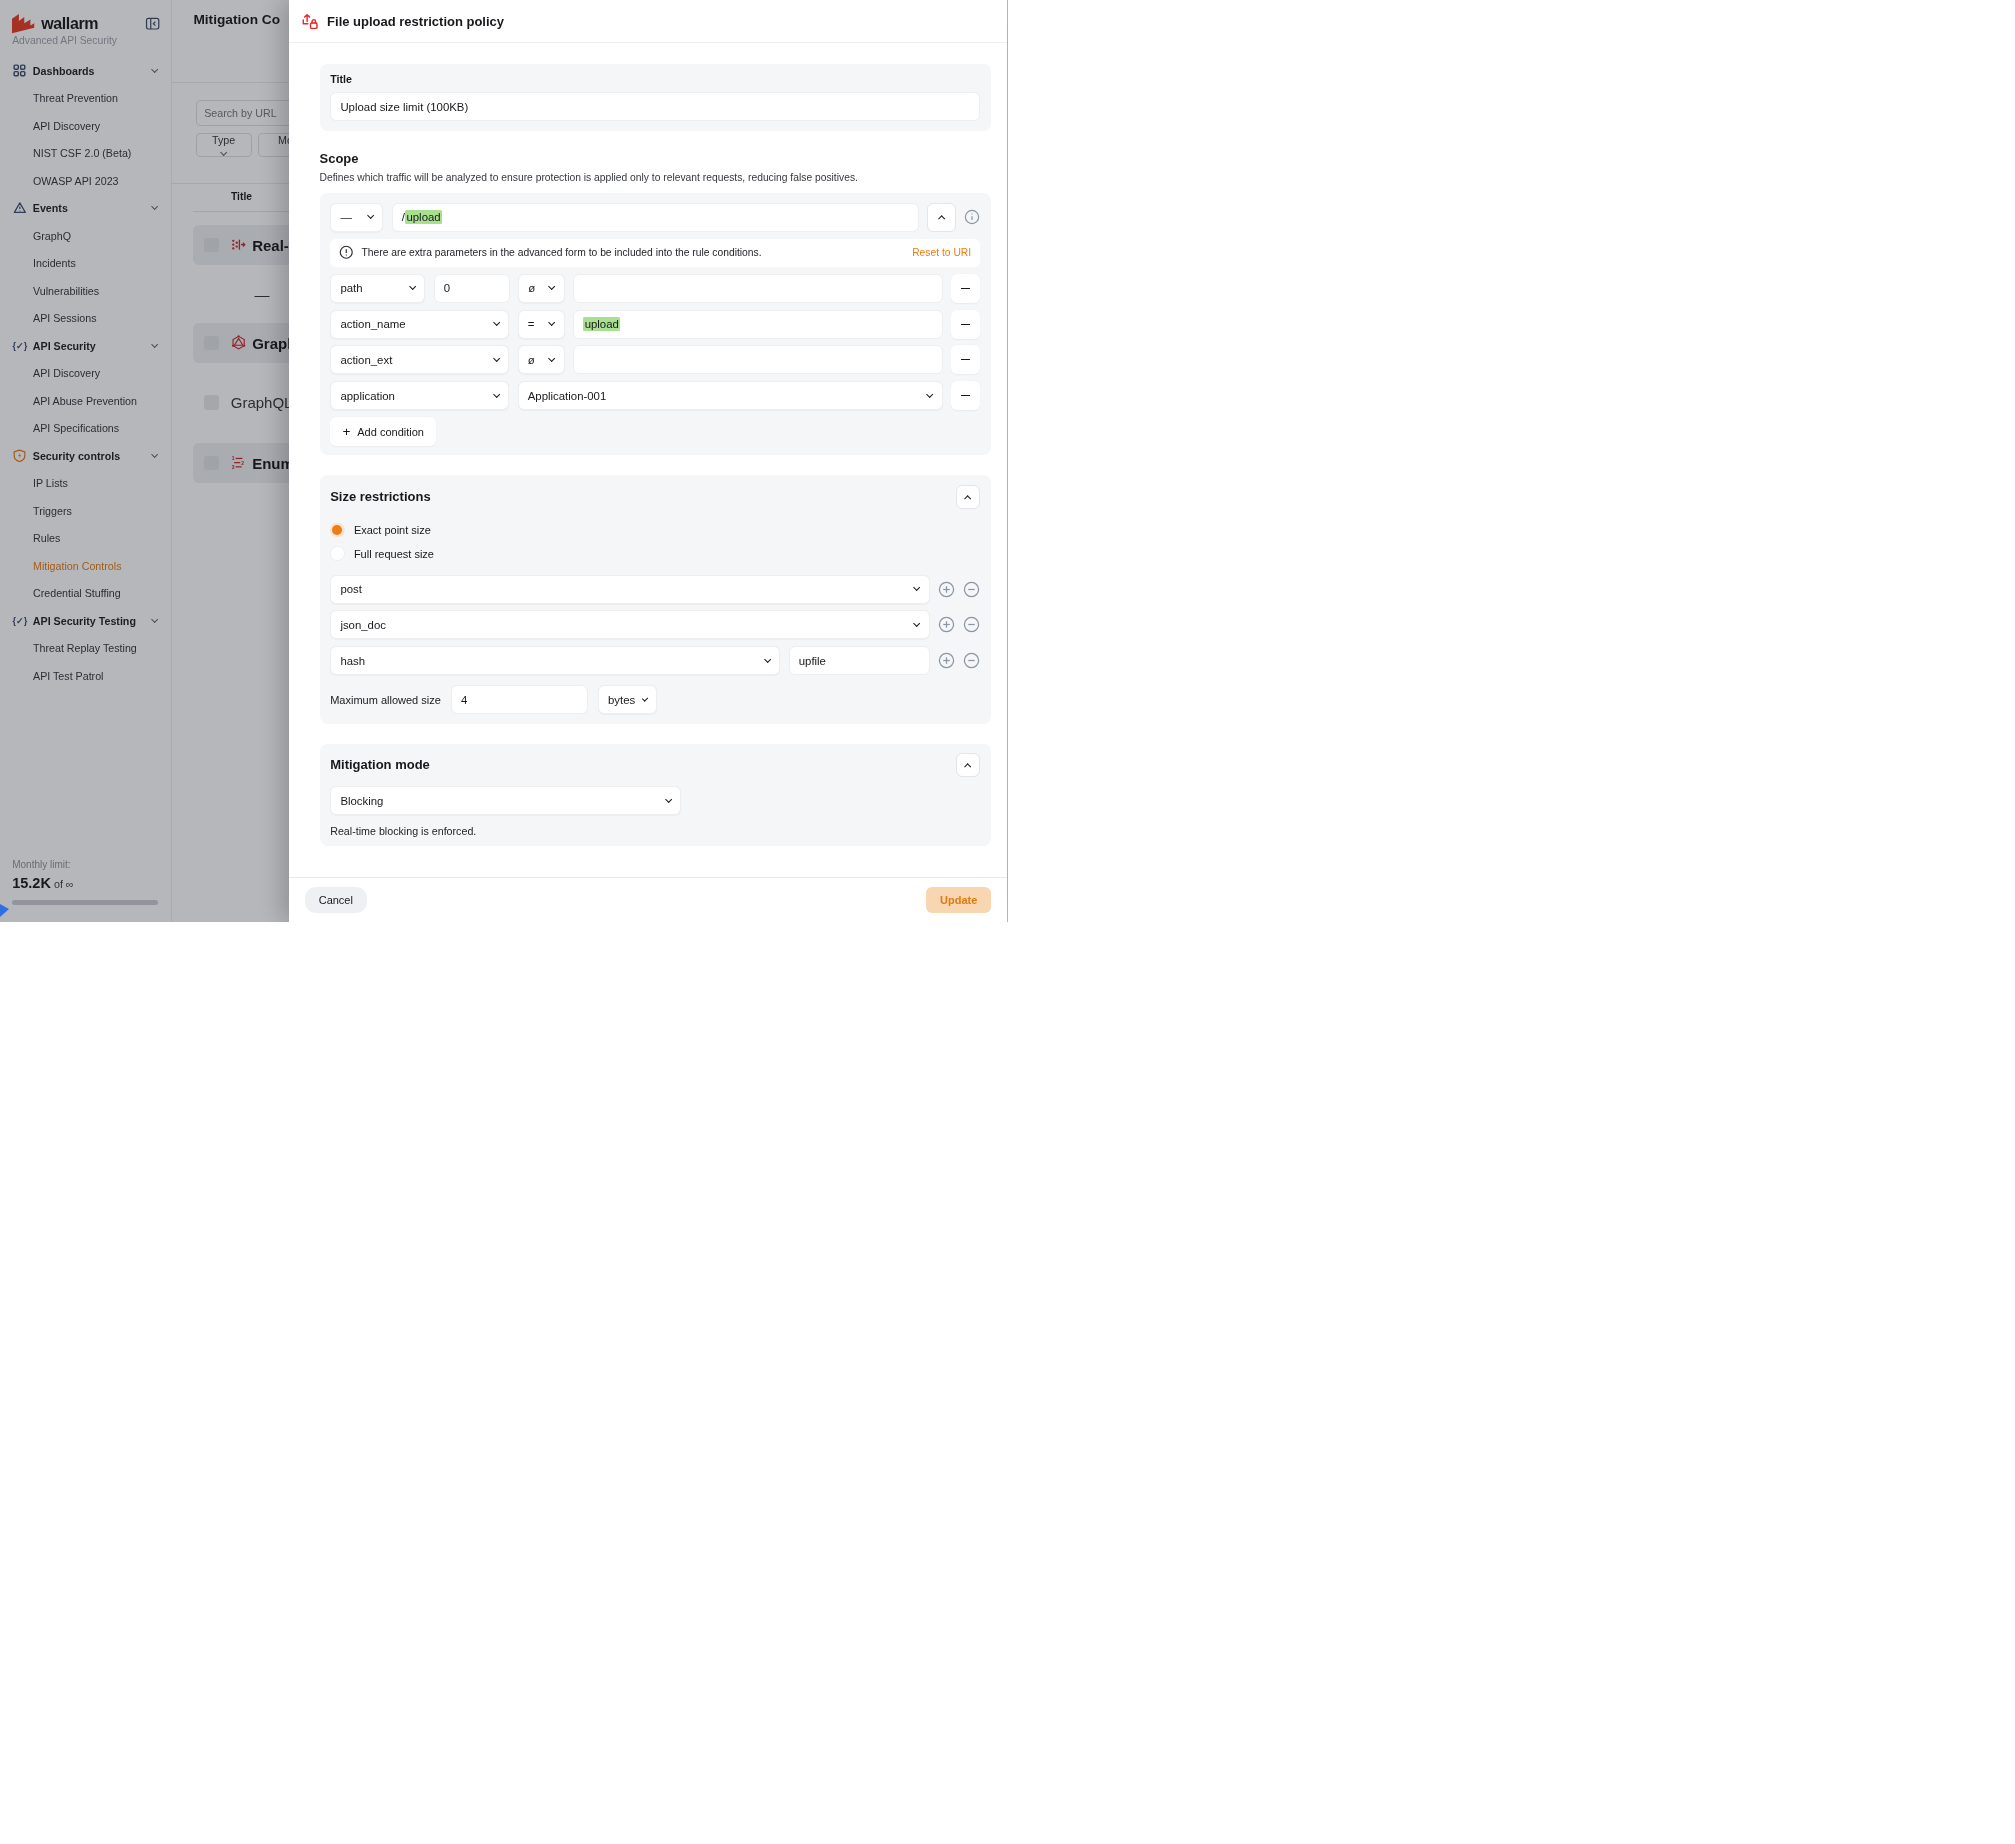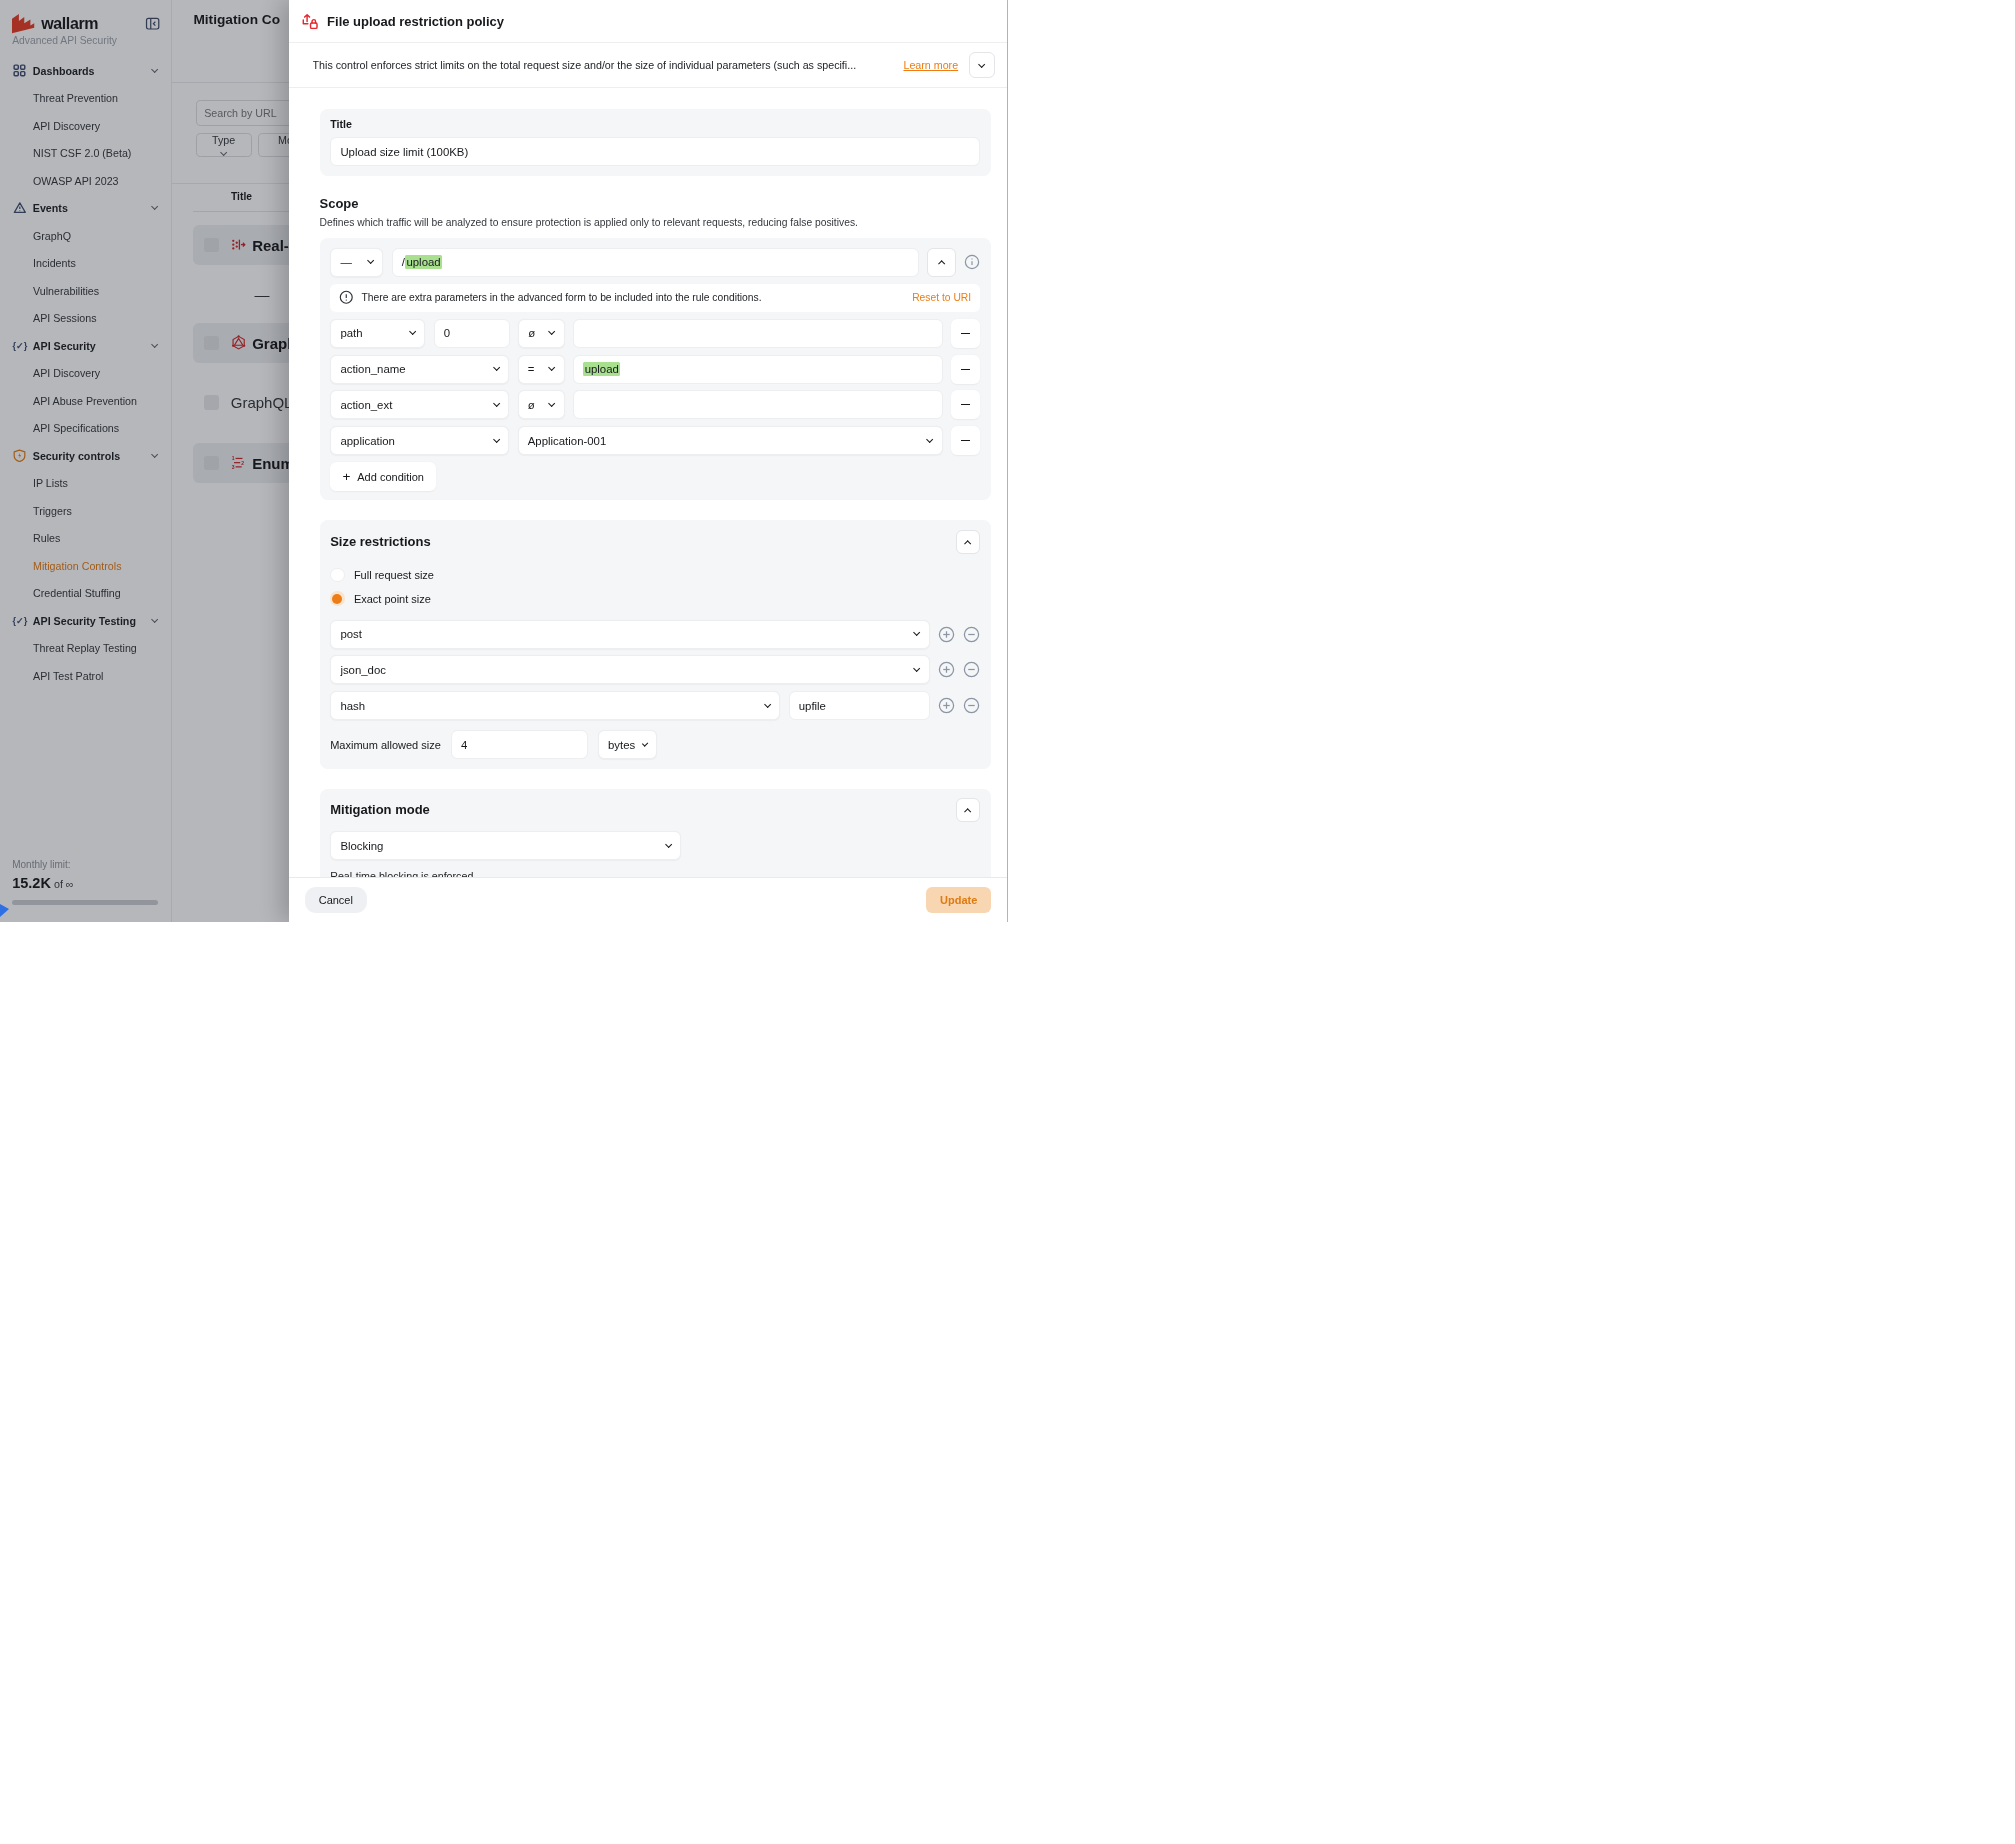--- a/index.html
+++ b/index.html
@@ -308,27 +308,20 @@
   <div class="dr-header">
     <svg class="hicon" viewBox="0 0 24 24" fill="none" stroke="#e8262d" stroke-width="1.9" stroke-linecap="round" stroke-linejoin="round">
       <path d="M8 12.5 V3.5 M8 3.5 L4.8 6.7 M8 3.5 L11.2 6.7"></path>
       <path d="M3 10.5 v4.8 h6"></path>
       <rect x="12.5" y="14.5" width="8.5" height="7" rx="1.5"></rect>
       <path d="M14.5 14.5 v-2.2 a2.3 2.3 0 0 1 4.6 0 v2.2"></path>
     </svg>
     <span class="dr-title">File upload restriction policy</span>
   </div>
 
-  <div class="dr-desc">
-    <span class="dtext">This control enforces strict limits on the total request size and/or the size of individual parameters (such as specifi...</span>
-    <span class="link-orange">Learn more</span>
-    <span class="sqbtn">
-        <span class="chev"></span>
-      </span>
-  </div>
 
   <div class="dr-body">
 
     <div class="card">
       <div class="fld-label">Title</div>
       <input class="inp" value="Upload size limit (100KB)" style="">
     </div>
 
     <div class="sec-head mt26">Scope</div>
     <div class="sec-desc">Defines which traffic will be analyzed to ensure protection is applied only to relevant requests, reducing false positives.</div>
@@ -426,26 +419,26 @@
     </div>
 
     <div class="card mt26">
       <div class="card-headrow">
         <span class="sec-head">Size restrictions</span>
         <span class="sqbtn">
             <span class="chev up"></span>
           </span>
       </div>
       <div class="radio-row">
+        <span class="radio on"></span>
+        <span>Exact point size</span>
+      </div>
+      <div class="radio-row">
         <span class="radio"></span>
         <span>Full request size</span>
-      </div>
-      <div class="radio-row">
-        <span class="radio on"></span>
-        <span>Exact point size</span>
       </div>
 
       <div class="srow" style="margin-top:9.2px;">
         <div class="sel flex1" style="flex:1;">
             <span class="sval">post</span>
             <span class="chev"></span>
           </div>
         <svg class="pmbtn" viewBox="0 0 22 22" fill="none" stroke="#8b95a3" stroke-width="1.6">
             <circle cx="11" cy="11" r="9.2"></circle>
             <line x1="11" y1="6.8" x2="11" y2="15.2"></line>

